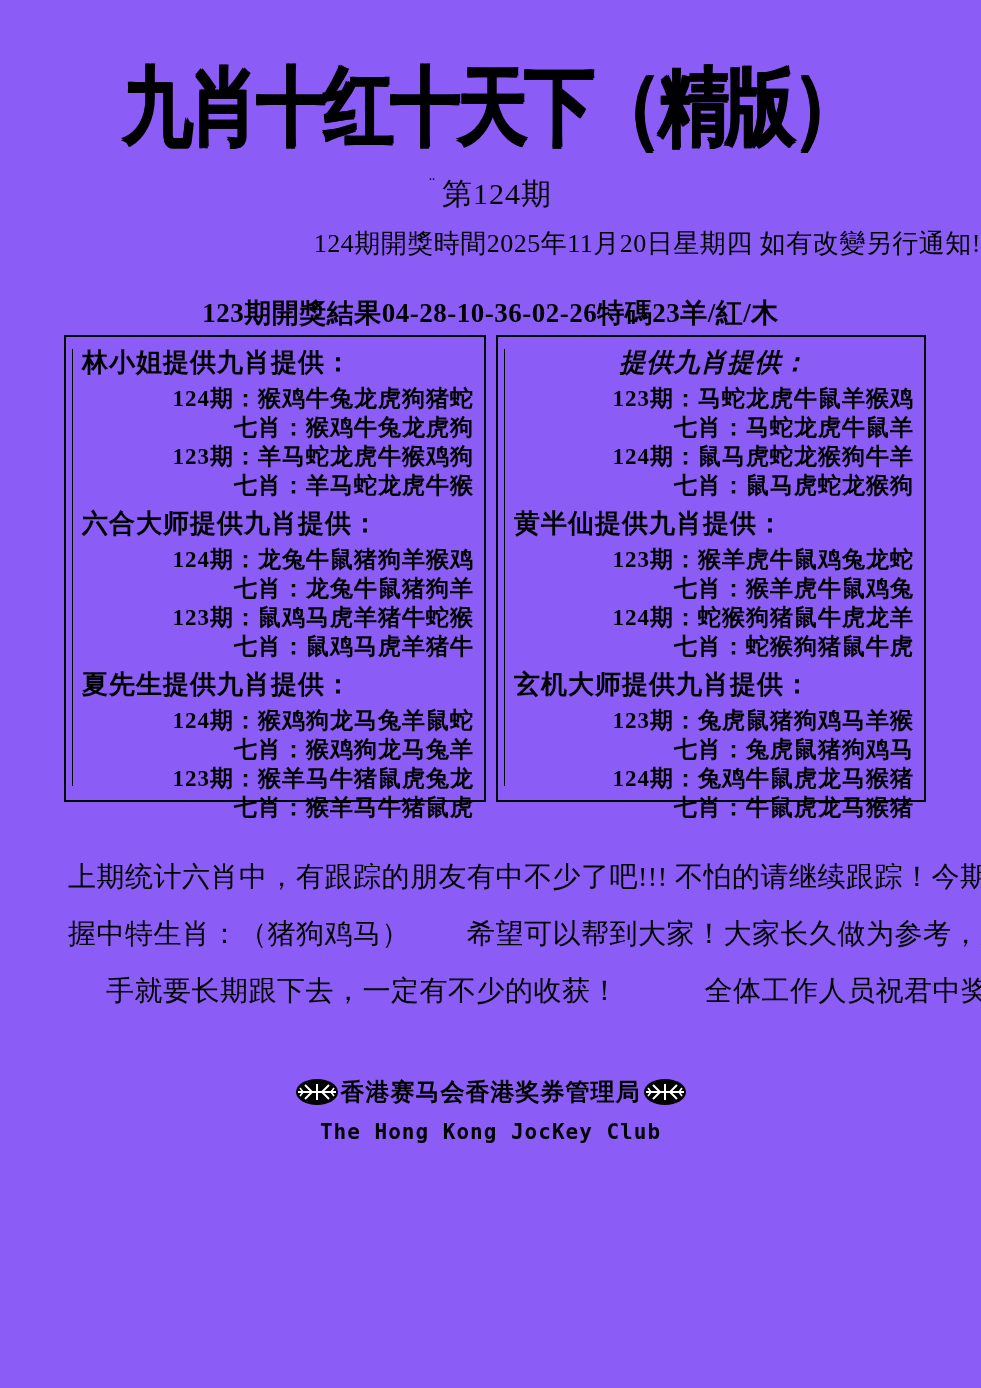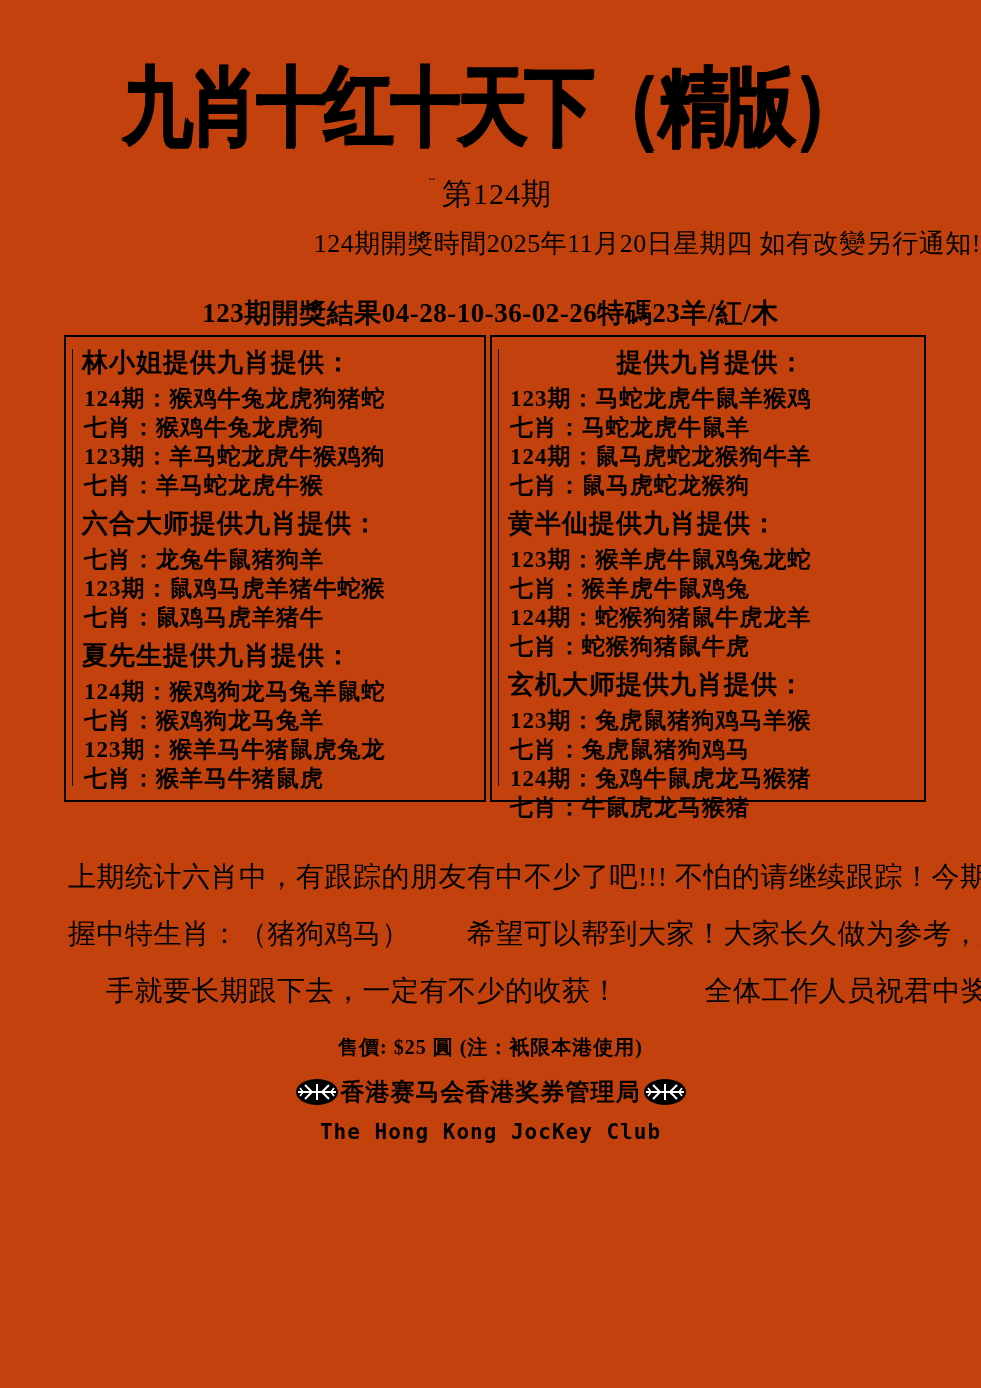--- a/index.html
+++ b/index.html
@@ -1,19 +1,19 @@
 <!DOCTYPE html>
 <html><head>
 <meta charset="utf-8">
 <style>
   html,body{margin:0;padding:0;background:#fff;}
   .page{
     position:relative;
     width:981px;height:1388px;
-    background:#c2410c;color:#000;
+    background:#8b5cf6;color:#000;
     font-family:"Liberation Serif", serif;
     overflow:hidden;
   }
   
   .masthead{
     position:absolute;top:50px;left:0;right:0;
     text-align:center;
     font-family:"DejaVu Sans", sans-serif;
     font-weight:900;
     font-size:70px;
@@ -32,43 +32,43 @@
     position:absolute;top:226px;left:8px;right:0;
     text-align:right;font-size:26px;letter-spacing:0.5px;white-space:nowrap;
   }
   .result-line{
     position:absolute;top:268px;left:0;right:0;
     text-align:center;font-size:27px;font-weight:bold;letter-spacing:0.5px;white-space:nowrap;margin-top:27px;
   }
   
   .tips-wrap{
     position:absolute;top:335px;left:64px;width:862px;height:467px;
-    display:flex;gap:4px;
+    display:flex;gap:10px;
   }
   .tip-box{
     border:2px solid #000;
     position:relative;
     padding:8px 10px 0 16px;
     box-sizing:border-box;
     overflow:visible;
   }
   .tip-box.left{flex:0 0 422px;}
   .tip-box.right{flex:1;}
   .tip-box::before{
     content:"";position:absolute;left:6px;top:12px;bottom:14px;width:1px;background:#000;
   }
   .section{margin-bottom:8px;}
   .section-heading{
     font-size:26px;font-weight:bold;letter-spacing:1px;
     margin:2px 0 5px 0;line-height:32px;white-space:nowrap;
   }
-  .section-heading.center{text-align:center;}
+  .section-heading.center{text-align:center;font-style:italic;}
   .tip-line{
     font-size:23px;font-weight:bold;letter-spacing:1px;
-    line-height:29px;white-space:nowrap;padding-left:2px;
+    line-height:29px;white-space:nowrap;padding-left:2px;text-align:right;
   }
   
   .commentary{
     position:absolute;top:848px;left:68px;width:848px;
     font-size:28px;line-height:57px;letter-spacing:0.5px;
   }
   .commentary .c-line{white-space:nowrap;}
   .commentary .c-line.indent{padding-left:38px;}
   
   .price-line{
@@ -111,20 +111,21 @@
             <div class="section-lines">
               <div class="tip-line">124期：猴鸡牛兔龙虎狗猪蛇</div>
               <div class="tip-line">七肖：猴鸡牛兔龙虎狗</div>
               <div class="tip-line">123期：羊马蛇龙虎牛猴鸡狗</div>
               <div class="tip-line">七肖：羊马蛇龙虎牛猴</div>
             </div>
           </div>
           <div class="section">
             <div class="section-heading">六合大师提供九肖提供：</div>
             <div class="section-lines">
+              <div class="tip-line">124期：龙兔牛鼠猪狗羊猴鸡</div>
               <div class="tip-line">七肖：龙兔牛鼠猪狗羊</div>
               <div class="tip-line">123期：鼠鸡马虎羊猪牛蛇猴</div>
               <div class="tip-line">七肖：鼠鸡马虎羊猪牛</div>
             </div>
           </div>
           <div class="section">
             <div class="section-heading">夏先生提供九肖提供：</div>
             <div class="section-lines">
               <div class="tip-line">124期：猴鸡狗龙马兔羊鼠蛇</div>
               <div class="tip-line">七肖：猴鸡狗龙马兔羊</div>
@@ -166,21 +167,20 @@
         </div>
     </div>
   </div>
 
   <div class="commentary">
     <div class="c-line">上期统计六肖中，有跟踪的朋友有中不少了吧!!! 不怕的请继续跟踪！今期综合比较有把</div>
     <div class="c-line">握中特生肖：（猪狗鸡马）　　希望可以帮到大家！大家长久做为参考，跟踪哪位高</div>
     <div class="c-line indent">手就要长期跟下去，一定有不少的收获！　　　全体工作人员祝君中奖!!</div>
   </div>
 
-  <div class="price-line">售價: $25 圓 (注：衹限本港使用)</div>
 
   <div class="publisher-row">
     <svg class="logo" viewBox="0 0 44 28" aria-hidden="true">
       <ellipse cx="22" cy="14" rx="21" ry="13" fill="#000"></ellipse>
       <line x1="3" y1="14" x2="41" y2="14" stroke="#fff" stroke-width="2"></line>
       <path d="M10 7 L17 14 L10 21" fill="none" stroke="#fff" stroke-width="2"></path>
       <path d="M34 7 L27 14 L34 21" fill="none" stroke="#fff" stroke-width="2"></path>
       <line x1="22" y1="6" x2="22" y2="22" stroke="#fff" stroke-width="2"></line>
       <line x1="5" y1="10" x2="8" y2="14" stroke="#fff" stroke-width="1.5"></line>
       <line x1="5" y1="18" x2="8" y2="14" stroke="#fff" stroke-width="1.5"></line>

